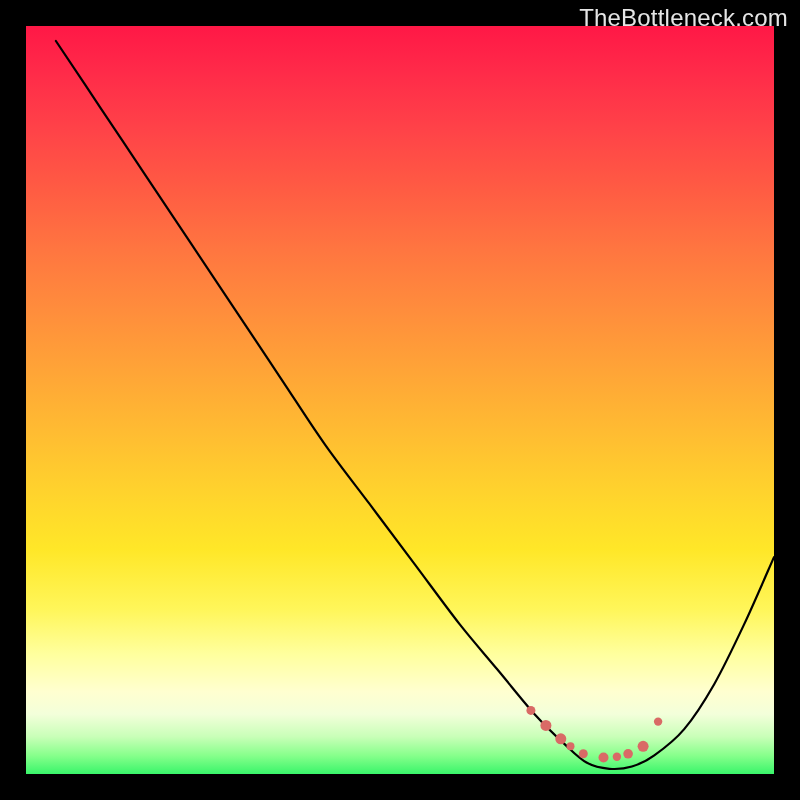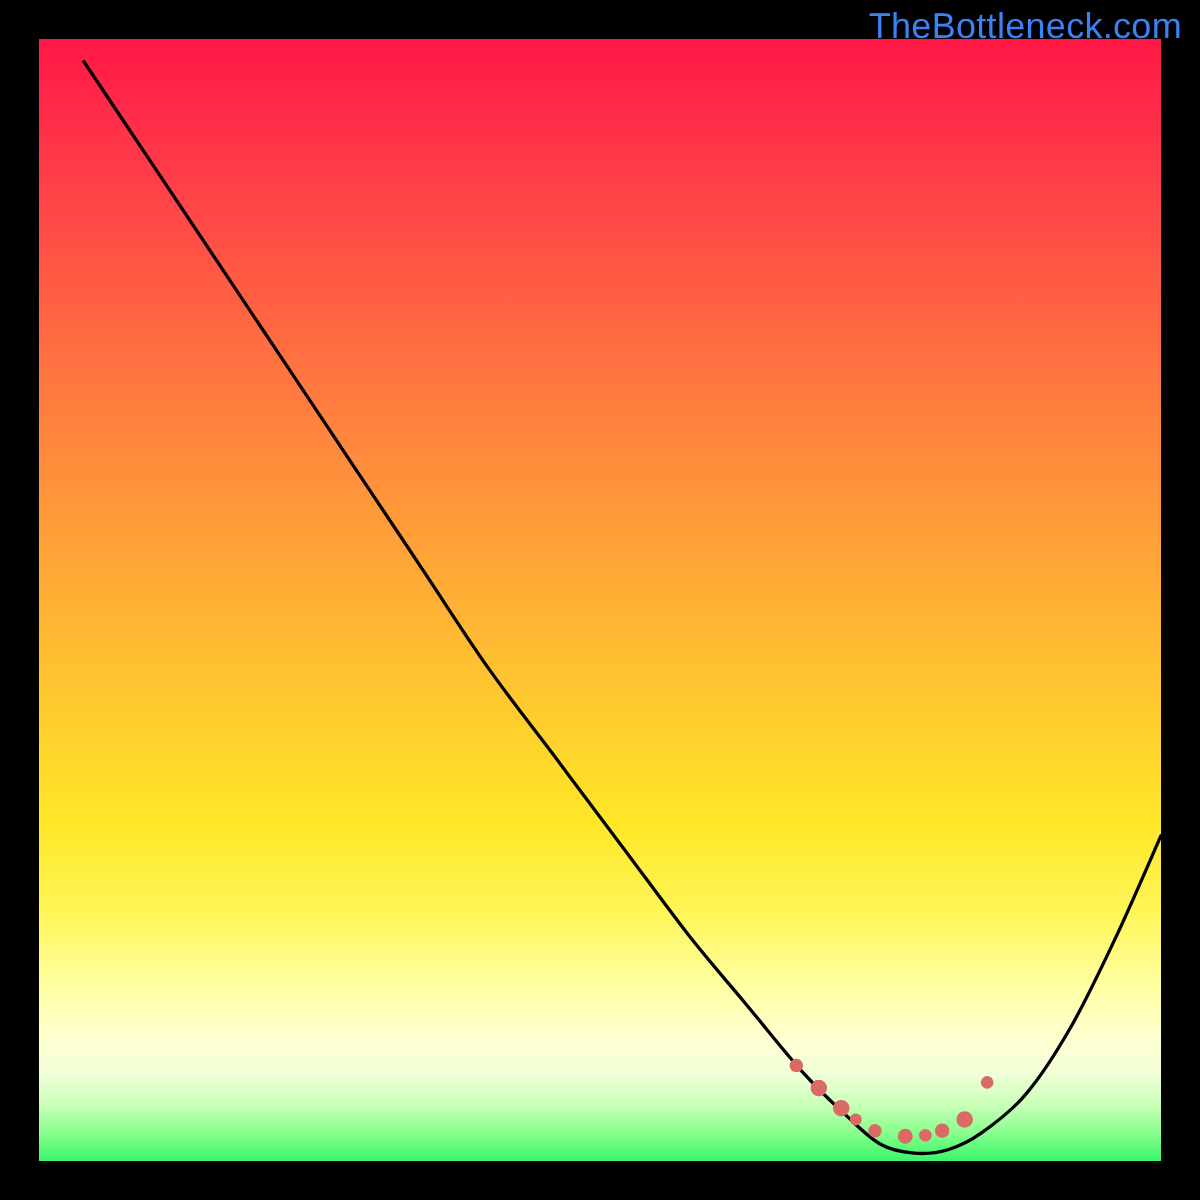--- a/index.html
+++ b/index.html
@@ -43,21 +43,21 @@
       #f3ffda 92%,
       #c9ffb8 95%,
       #88ff8c 97.5%,
       #39f56a 100%
     );
   }
   .watermark {
     position: absolute;
     top: 4px;
     right: 12px;
-    color: #3b82f6;
+    color: #e5e5e5;
     font-size: 24px;
     font-weight: 500;
     letter-spacing: 0.2px;
   }
   svg.curve {
     position: absolute;
     left: 0;
     top: 0;
     width: 748px;
     height: 748px;

